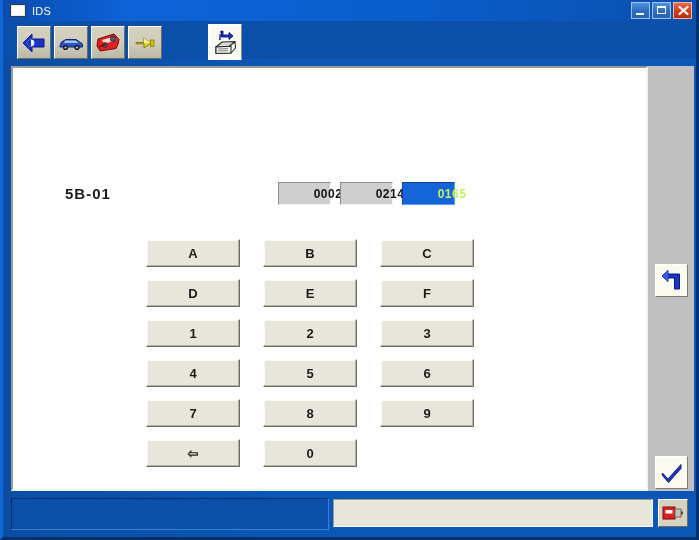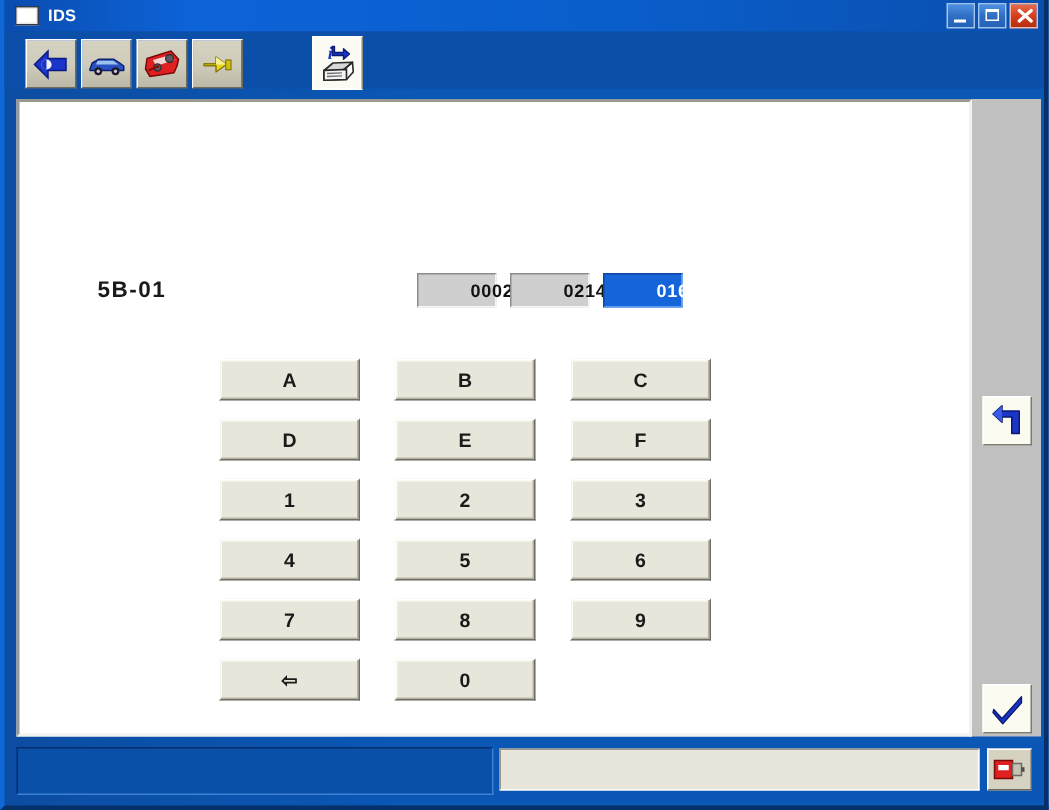--- a/index.html
+++ b/index.html
@@ -41,21 +41,21 @@
   .title-icon {
     width: 14px; height: 11px;
     margin-left: 7px;
     background: #ffffff;
     border: 1px solid #30394a;
     box-shadow: inset 0 0 0 1px #e8e8e8;
   }
   .title-text {
     color: #ffffff;
     font-size: 11px;
-    font-weight: bold;
+    font-weight: normal;
     margin-left: 6px;
     letter-spacing: 0.2px;
     font-family: "Liberation Sans", sans-serif;
   }
   #win-buttons {
     position: absolute;
     right: 4px; top: 2px;
     display: flex;
     gap: 2px;
   }
@@ -186,21 +186,21 @@
     justify-content: center;
     font-family: "Liberation Sans", sans-serif;
     font-size: 12px;
     font-weight: bold;
     color: #111111;
     letter-spacing: 0.5px;
     padding-left: 47px;
   }
   .value-box.active {
     background: #1565d8;
-    color: #ffffff;
+    color: #bef264;
     border-top-color: #0d47a1;
     border-left-color: #0d47a1;
     border-right-color: #5b9bf0;
     border-bottom-color: #5b9bf0;
   }
 
   
   #keypad {
     position: absolute;
     left: 133px; top: 171px;

